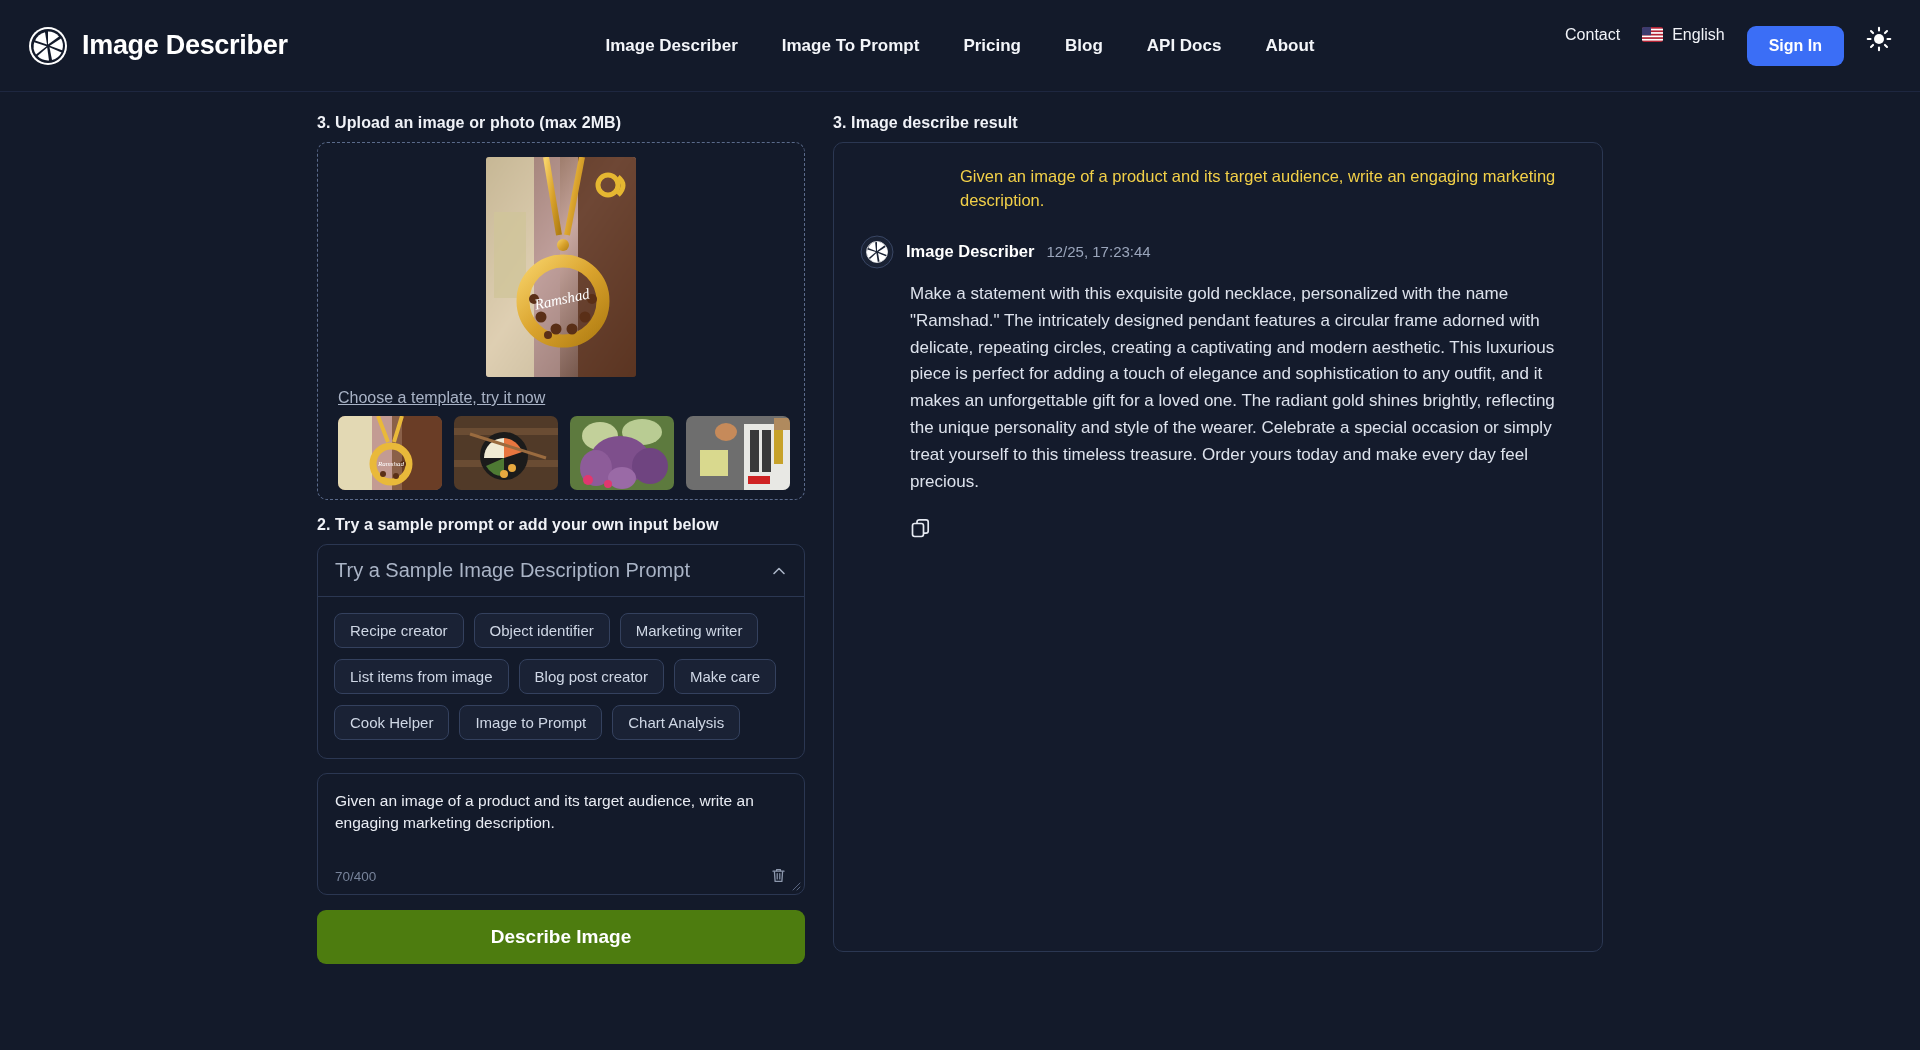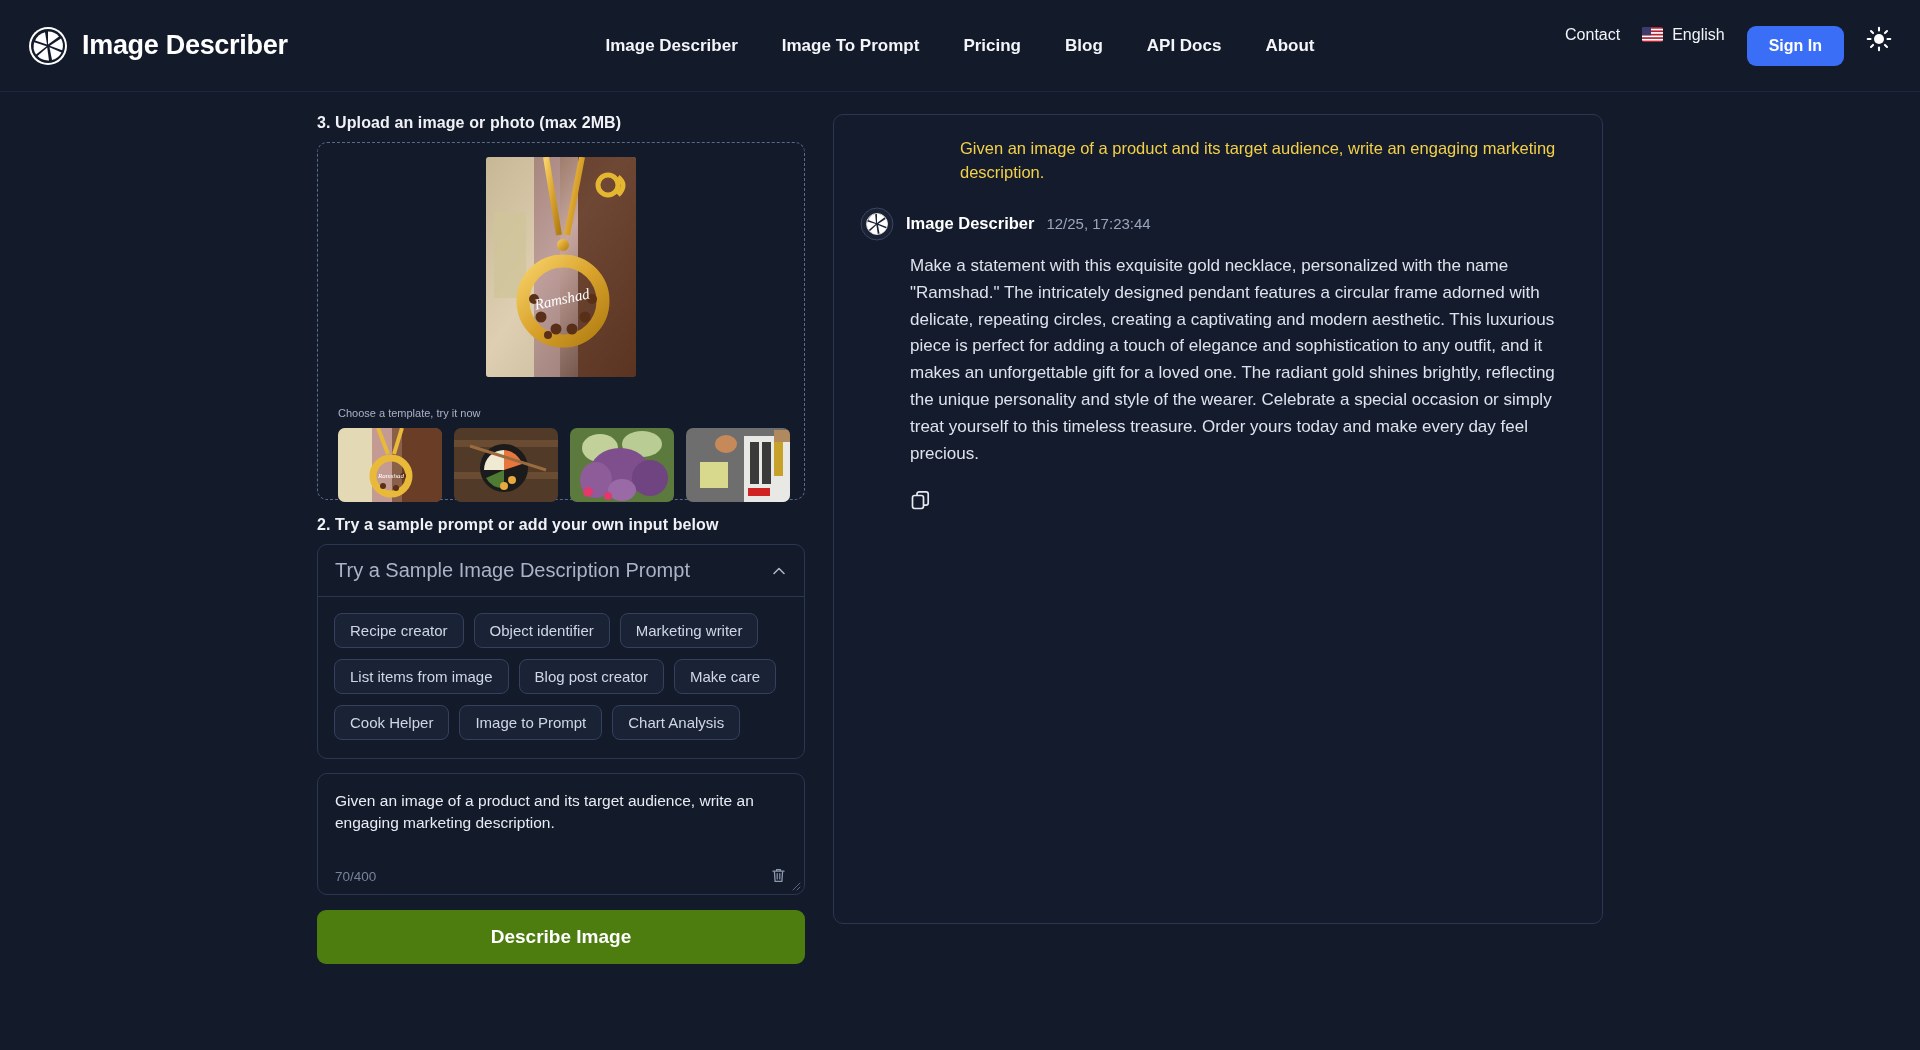--- a/index.html
+++ b/index.html
@@ -99,23 +99,24 @@
     height: 358px;
   }
   .preview-wrap { display: flex; justify-content: center; }
   .preview-img {
     width: 150px;
     height: 220px;
     border-radius: 3px;
     display: block;
   }
   .tmpl-label {
-    font-size: 11px;
+    font-size: 16px;
     color: #a9b3c6;
-    margin: 30px 0 9px 8px;
+    margin: 12px 0 9px 8px;
+    text-decoration: underline;
   }
   .tmpl-row {
     display: flex;
     gap: 12px;
     overflow: hidden;
     padding-left: 8px;
   }
   .tmpl-thumb {
     width: 104px;
     height: 74px;
@@ -422,20 +423,21 @@
       </div>
       <svg class="resize-grip" viewBox="0 0 10 10">
         <path d="M9 2 L2 9 M9 6 L6 9" stroke="#5a6680" stroke-width="1" stroke-linecap="round"></path>
       </svg>
     </div>
 
     <button class="describe-btn">Describe Image</button>
   </div>
 
   <div class="col-right">
+    <div class="step-label">3. Image describe result</div>
 
     <div class="result-card">
       <div class="echo-prompt">Given an image of a product and its target audience, write an engaging marketing description.</div>
 
       <div class="bot-head">
         <svg class="avatar" viewBox="0 0 34 34">
           <circle cx="17" cy="17" r="16" fill="#1a2234" stroke="#3a4765" stroke-width="1"></circle>
           <circle cx="17" cy="17" r="10.5" fill="none" stroke="#ffffff" stroke-width="0.8"></circle>
           <g fill="#ffffff">
             <path d="M17 6.8 a10.2 10.2 0 0 1 7.7 3.5 L17 16 Z"></path>

